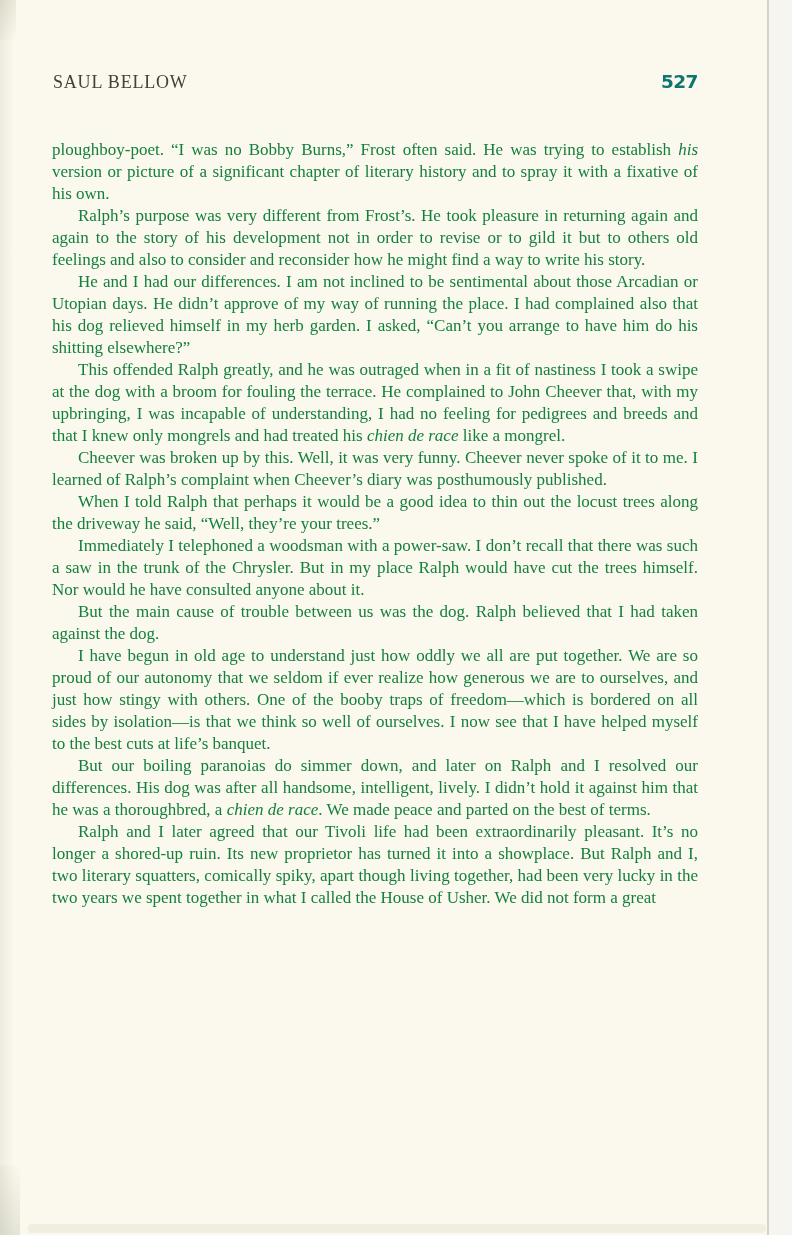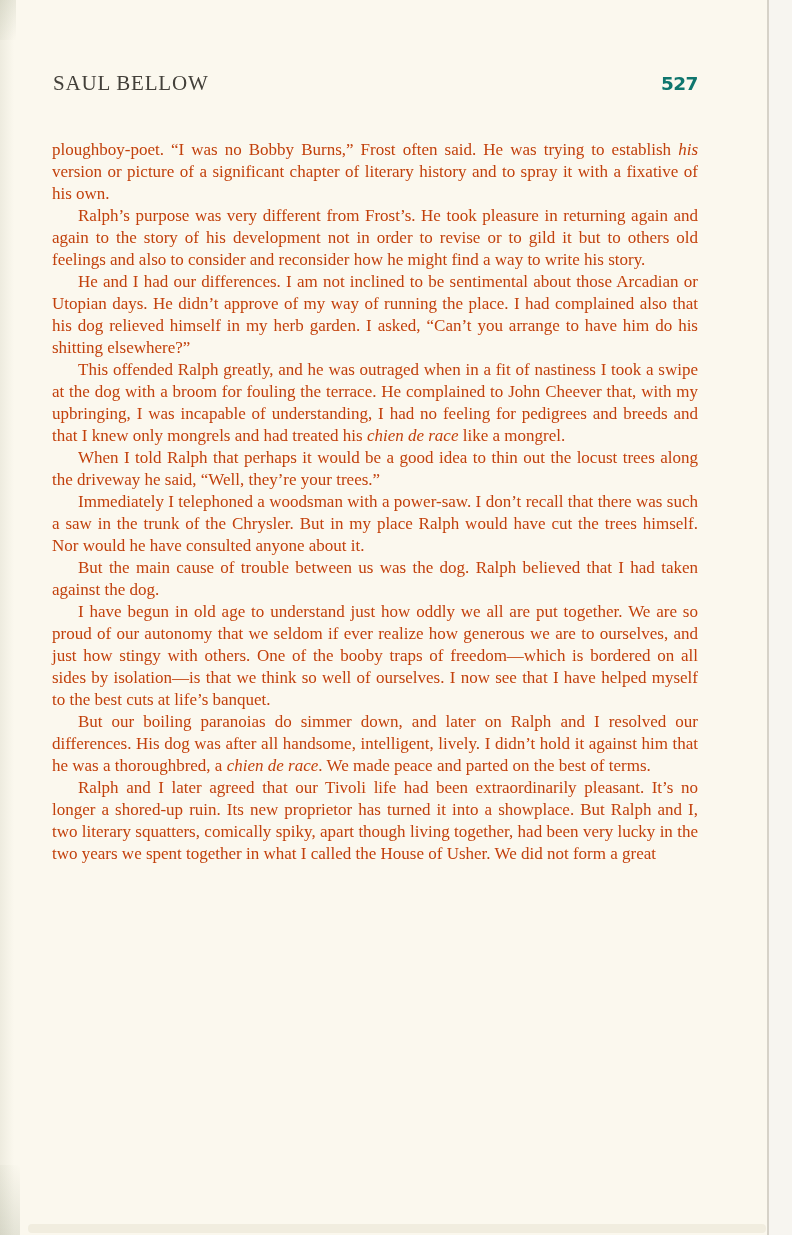--- a/index.html
+++ b/index.html
@@ -62,38 +62,38 @@
   .running-head {
     position: absolute;
     top: 71px;
     left: 53px;
     width: 645px;
     display: flex;
     justify-content: space-between;
     align-items: baseline;
   }
   .author {
-    font-size: 21px;
+    font-size: 18px;
     letter-spacing: 0.8px;
     color: #43403A;
   }
   .folio {
     font-family: "DejaVu Sans", sans-serif;
     font-weight: bold;
     font-size: 18.5px;
     letter-spacing: -0.5px;
     color: #0f766e;
   }
   
   .text-block {
     position: absolute;
     top: 139px;
     left: 52px;
     width: 646px;
-    color: #c2410c;
+    color: #15803d;
     font-size: 17px;
     line-height: 22px;
     text-align: justify;
   }
   .text-block p {
     margin: 0;
     padding: 0;
   }
   .text-block p.indent {
     text-indent: 26px;
@@ -117,20 +117,21 @@
   <div class="running-head">
     <span class="author">SAUL BELLOW</span>
     <span class="folio">527</span>
   </div>
 
   <div class="text-block">
       <p class=""><span>ploughboy-poet. “I was no Bobby Burns,” Frost often said. He was trying to establish </span><em>his</em><span> version or picture of a significant chapter of literary history and to spray it with a fixative of his own.</span></p>
       <p class="indent"><span>Ralph’s purpose was very different from Frost’s. He took pleasure in returning again and again to the story of his development not in order to revise or to gild it but to others old feelings and also to consider and reconsider how he might find a way to write his story.</span></p>
       <p class="indent"><span>He and I had our differences. I am not inclined to be sentimental about those Arcadian or Utopian days. He didn’t approve of my way of running the place. I had complained also that his dog relieved himself in my herb garden. I asked, “Can’t you arrange to have him do his shitting elsewhere?”</span></p>
       <p class="indent"><span>This offended Ralph greatly, and he was outraged when in a fit of nastiness I took a swipe at the dog with a broom for fouling the terrace. He complained to John Cheever that, with my upbringing, I was incapable of understanding, I had no feeling for pedigrees and breeds and that I knew only mongrels and had treated his </span><em>chien de race</em><span> like a mongrel.</span></p>
+      <p class="indent"><span>Cheever was broken up by this. Well, it was very funny. Cheever never spoke of it to me. I learned of Ralph’s complaint when Cheever’s diary was posthumously published.</span></p>
       <p class="indent"><span>When I told Ralph that perhaps it would be a good idea to thin out the locust trees along the driveway he said, “Well, they’re your trees.”</span></p>
       <p class="indent"><span>Immediately I telephoned a woodsman with a power-saw. I don’t recall that there was such a saw in the trunk of the Chrysler. But in my place Ralph would have cut the trees himself. Nor would he have consulted anyone about it.</span></p>
       <p class="indent"><span>But the main cause of trouble between us was the dog. Ralph believed that I had taken against the dog.</span></p>
       <p class="indent"><span>I have begun in old age to understand just how oddly we all are put together. We are so proud of our autonomy that we seldom if ever realize how generous we are to ourselves, and just how stingy with others. One of the booby traps of freedom—which is bordered on all sides by isolation—is that we think so well of ourselves. I now see that I have helped myself to the best cuts at life’s banquet.</span></p>
       <p class="indent"><span>But our boiling paranoias do simmer down, and later on Ralph and I resolved our differences. His dog was after all handsome, intelligent, lively. I didn’t hold it against him that he was a thoroughbred, a </span><em>chien de race</em><span>. We made peace and parted on the best of terms.</span></p>
       <p class="indent"><span>Ralph and I later agreed that our Tivoli life had been extraordinarily pleasant. It’s no longer a shored-up ruin. Its new proprietor has turned it into a showplace. But Ralph and I, two literary squatters, comically spiky, apart though living together, had been very lucky in the two years we spent together in what I called the House of Usher. We did not form a great</span></p>
     </div>
 
 </div>
 

